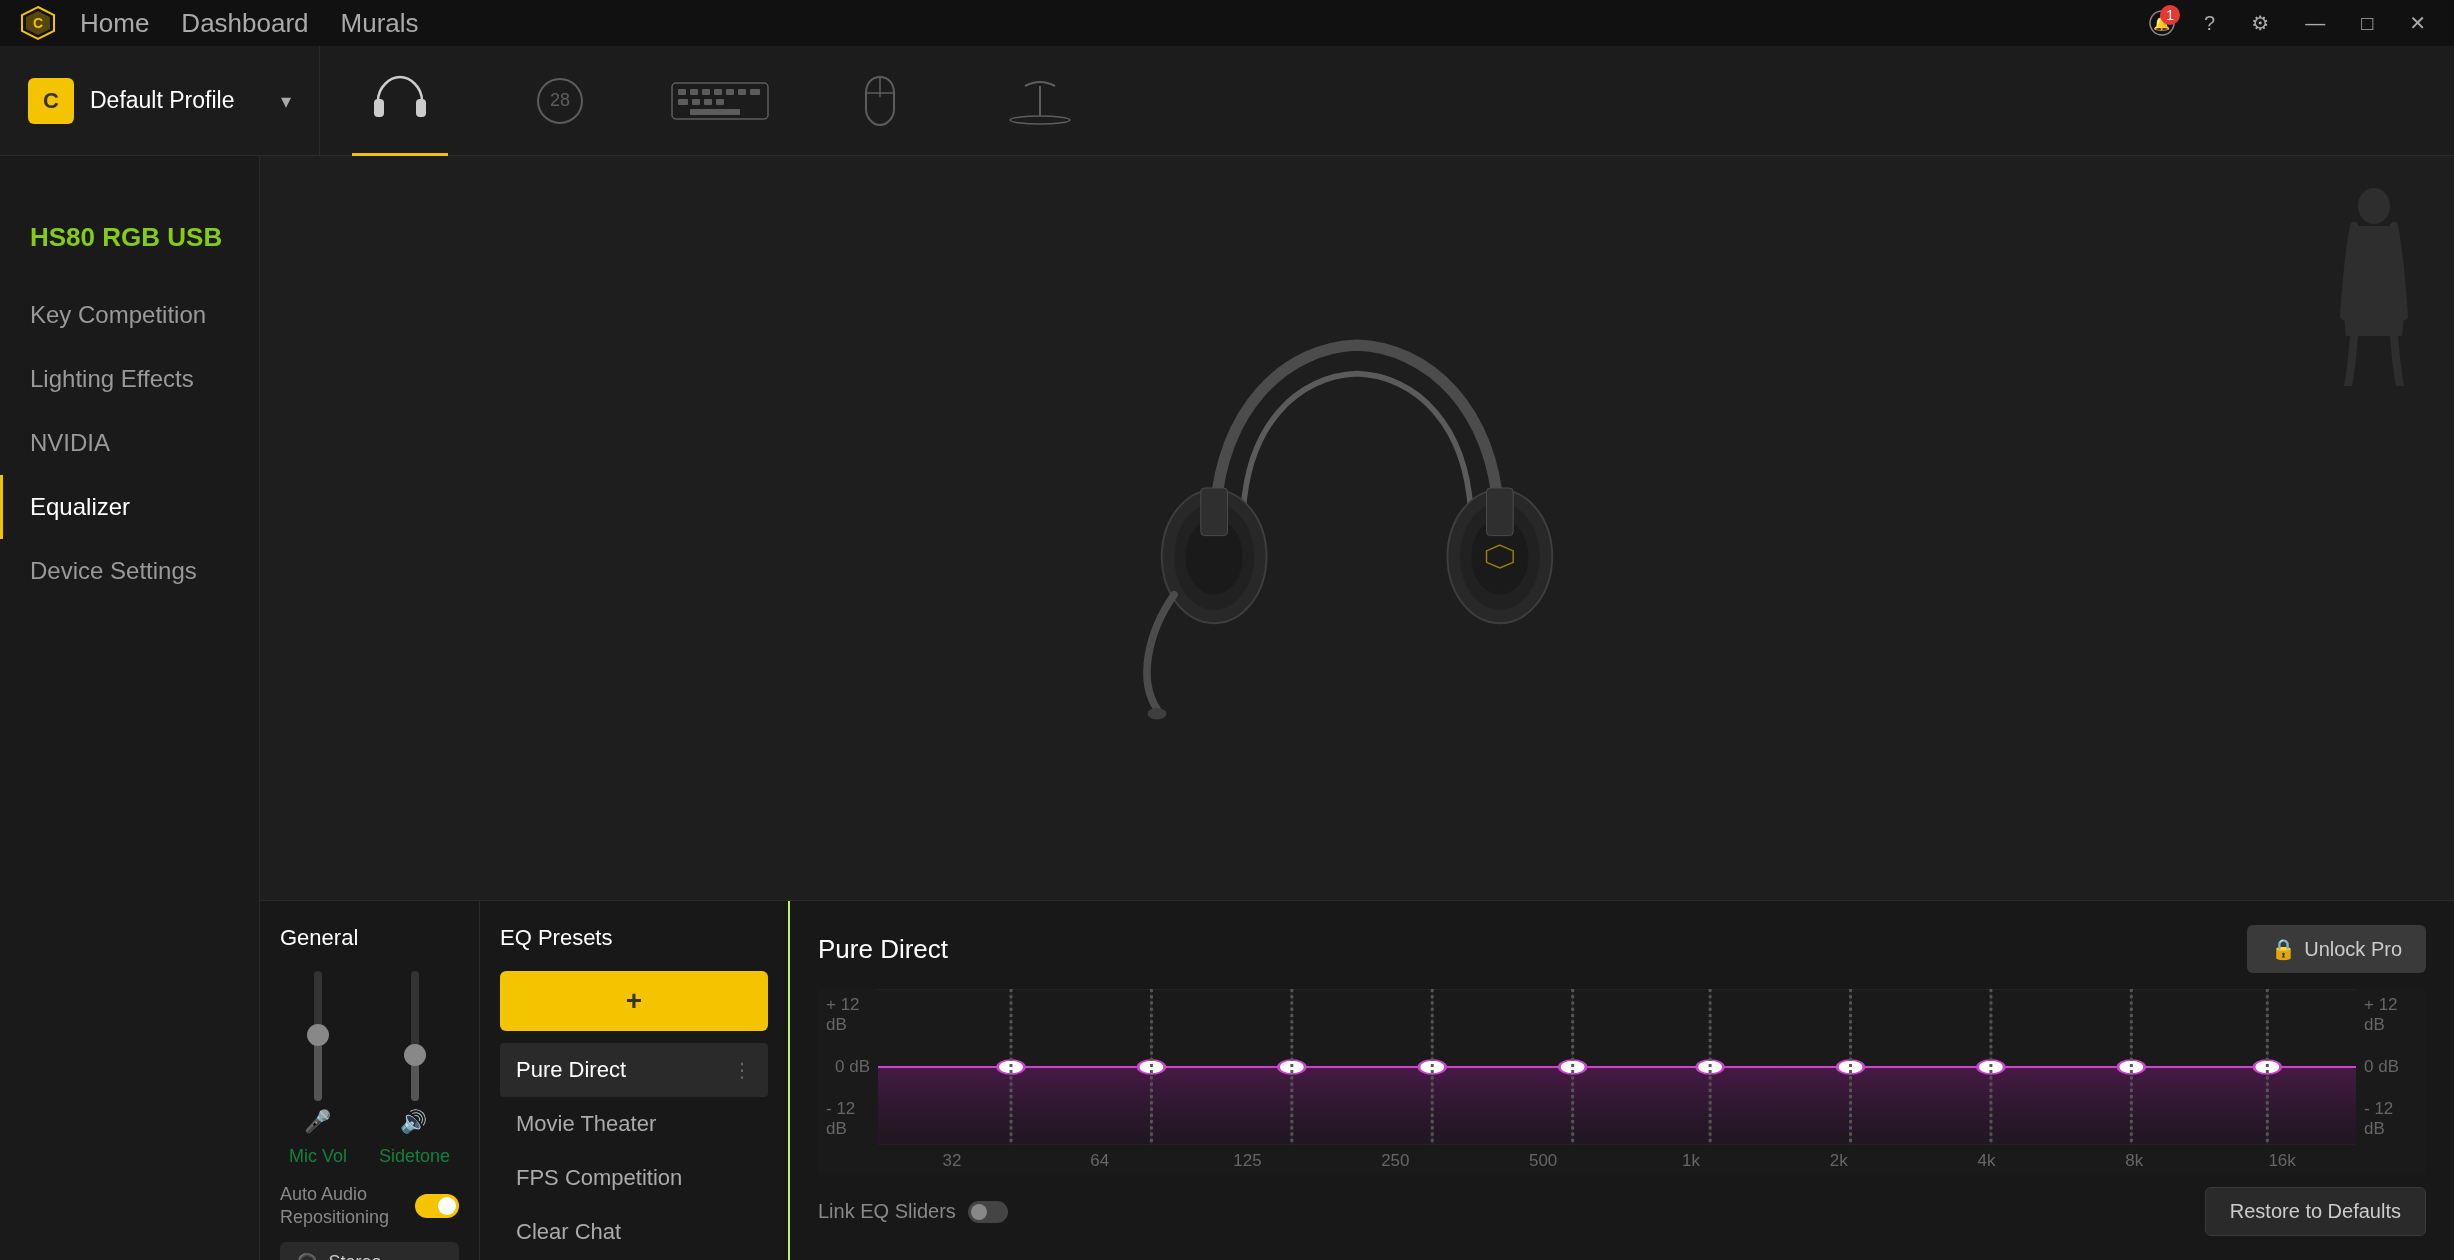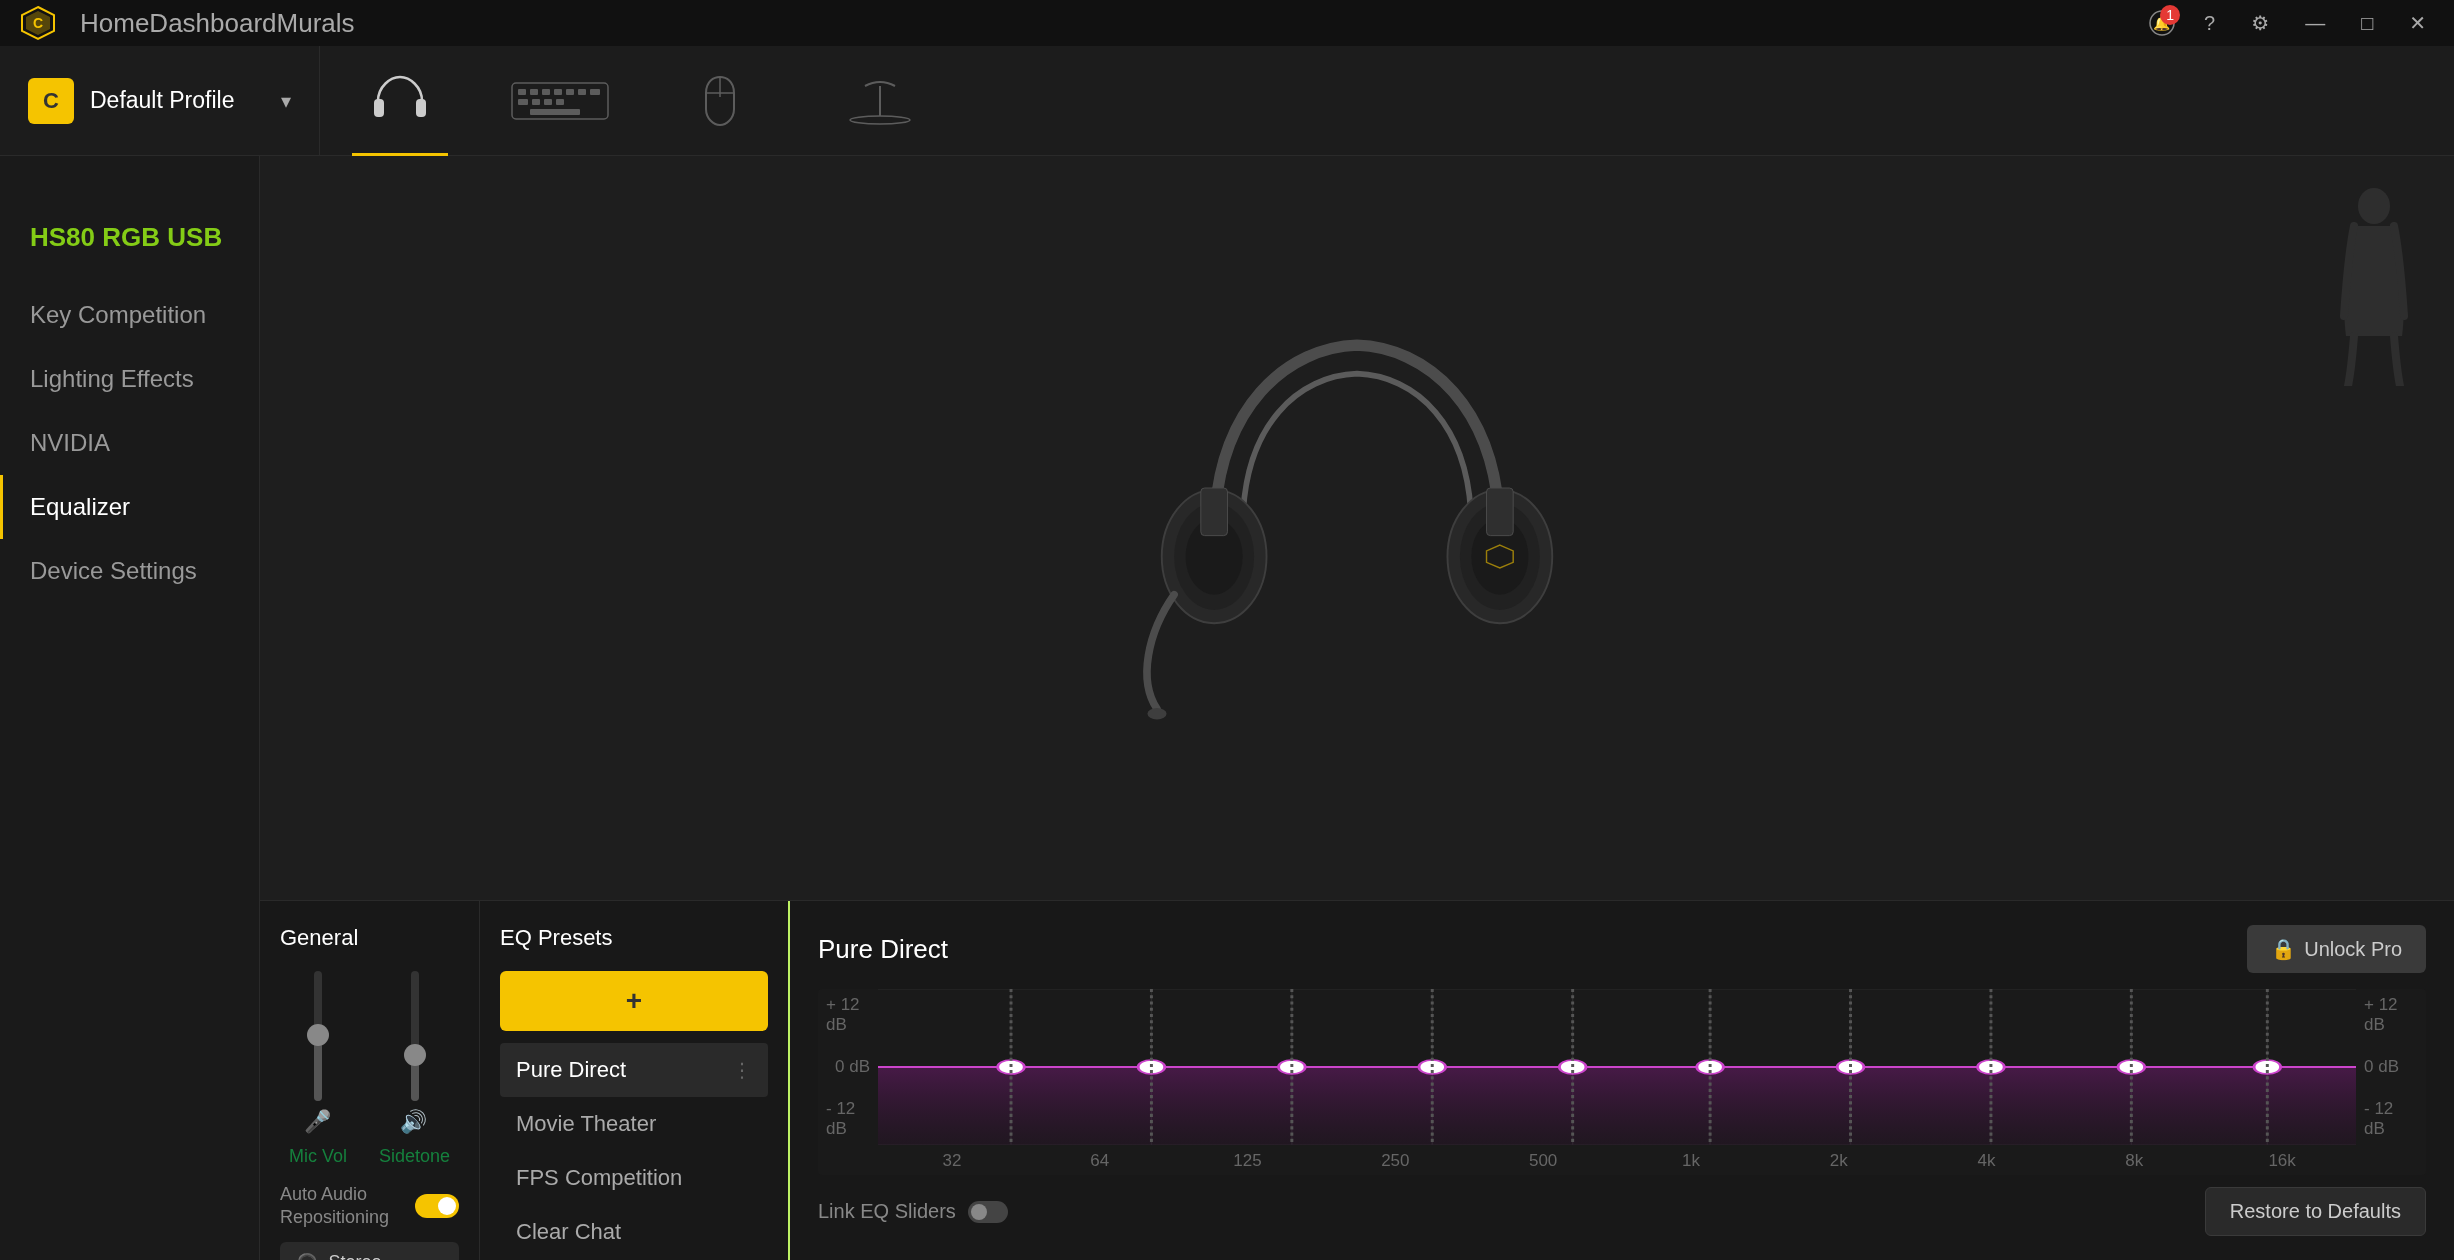--- a/index.html
+++ b/index.html
@@ -21,20 +21,21 @@
       align-items: center;
       padding: 0 20px;
       gap: 24px;
     }
     .titlebar-logo {
       width: 36px;
       height: 36px;
     }
     .titlebar-nav {
       display: flex;
+      gap: 32px;
       flex: 1;
     }
     .titlebar-nav-item {
       color: #aaa;
       font-size: 26px;
       cursor: pointer;
       padding: 4px 0;
     }
     .titlebar-controls {
       display: flex;
@@ -509,20 +510,26 @@
   <div class="device-tabs">
 
     <div class="device-tab active">
       <svg width="64" height="56" viewBox="0 0 64 56">
         <path d="M10 28 C10 14 22 4 32 4 C42 4 54 14 54 28" fill="none" stroke="#ccc" stroke-width="2.5"></path>
         <rect x="6" y="26" width="10" height="18" rx="4" fill="#ccc"></rect>
         <rect x="48" y="26" width="10" height="18" rx="4" fill="#ccc"></rect>
       </svg>
     </div>
 
+    <div class="device-tab">
+      <svg width="56" height="56" viewBox="0 0 56 56">
+        <circle cx="28" cy="28" r="22" fill="none" stroke="#888" stroke-width="2"></circle>
+        <text x="28" y="33" text-anchor="middle" font-size="18" fill="#888">28</text>
+      </svg>
+    </div>
 
     <div class="device-tab">
       <svg width="100" height="40" viewBox="0 0 100 40">
         <rect x="2" y="2" width="96" height="36" rx="4" fill="none" stroke="#888" stroke-width="1.5"></rect>
         <rect x="8" y="8" width="8" height="6" rx="1" fill="#888"></rect>
         <rect x="20" y="8" width="8" height="6" rx="1" fill="#888"></rect>
         <rect x="32" y="8" width="8" height="6" rx="1" fill="#888"></rect>
         <rect x="44" y="8" width="8" height="6" rx="1" fill="#888"></rect>
         <rect x="56" y="8" width="8" height="6" rx="1" fill="#888"></rect>
         <rect x="68" y="8" width="8" height="6" rx="1" fill="#888"></rect>

